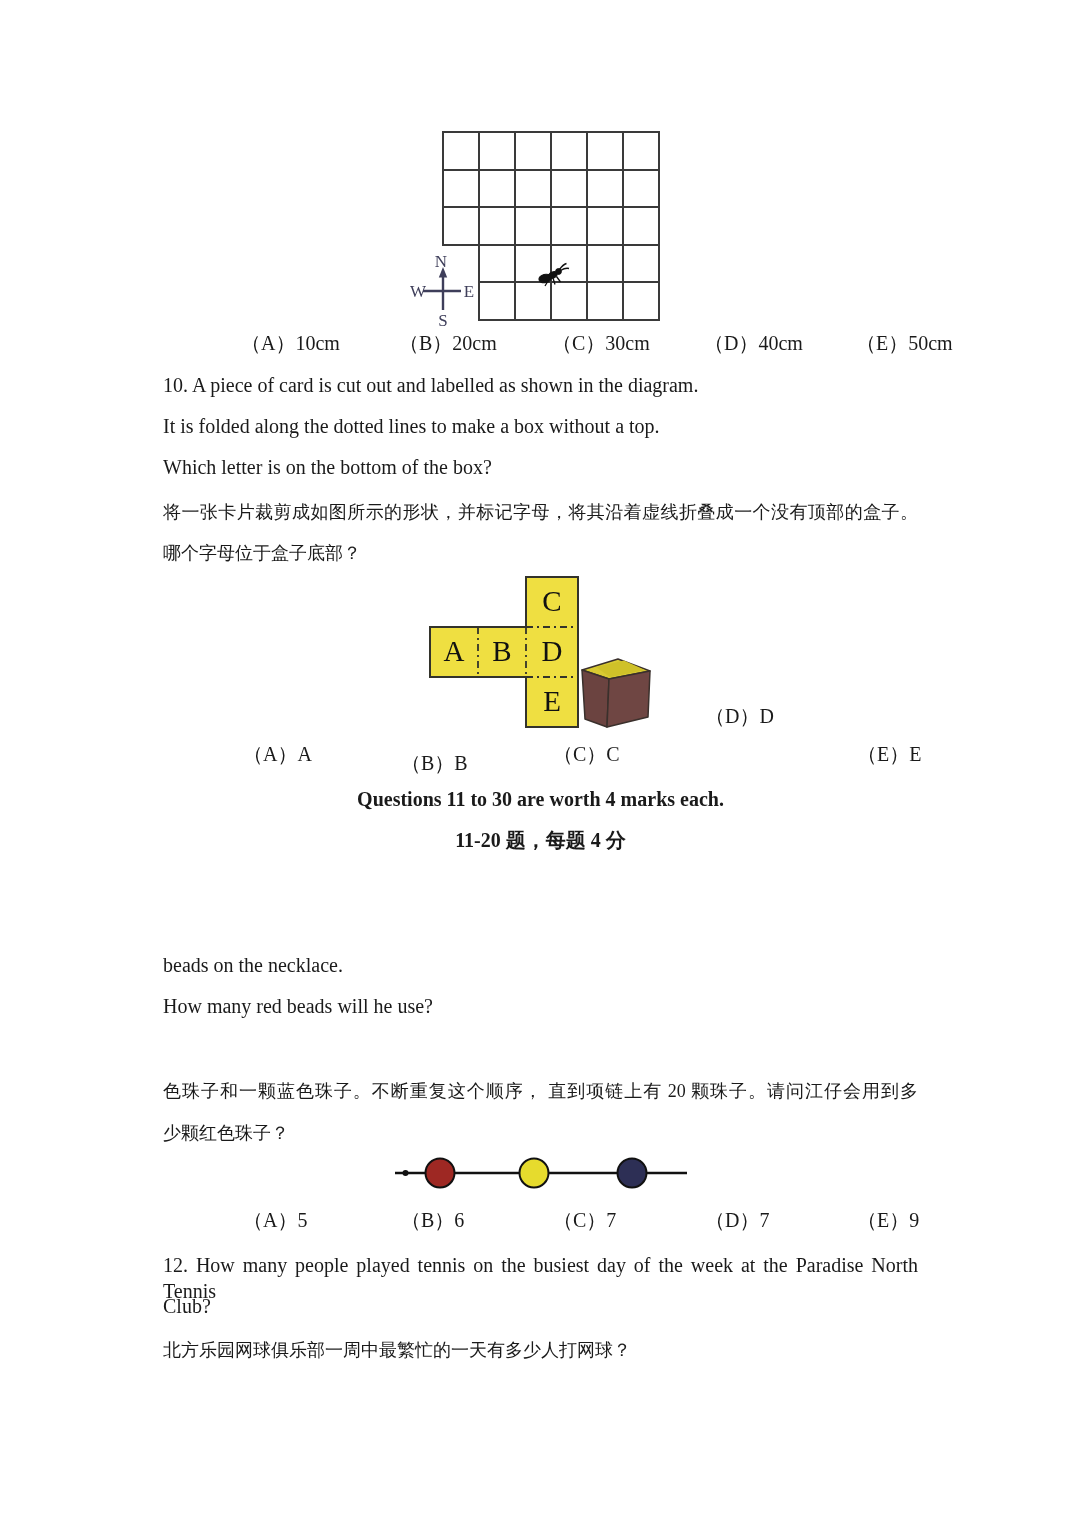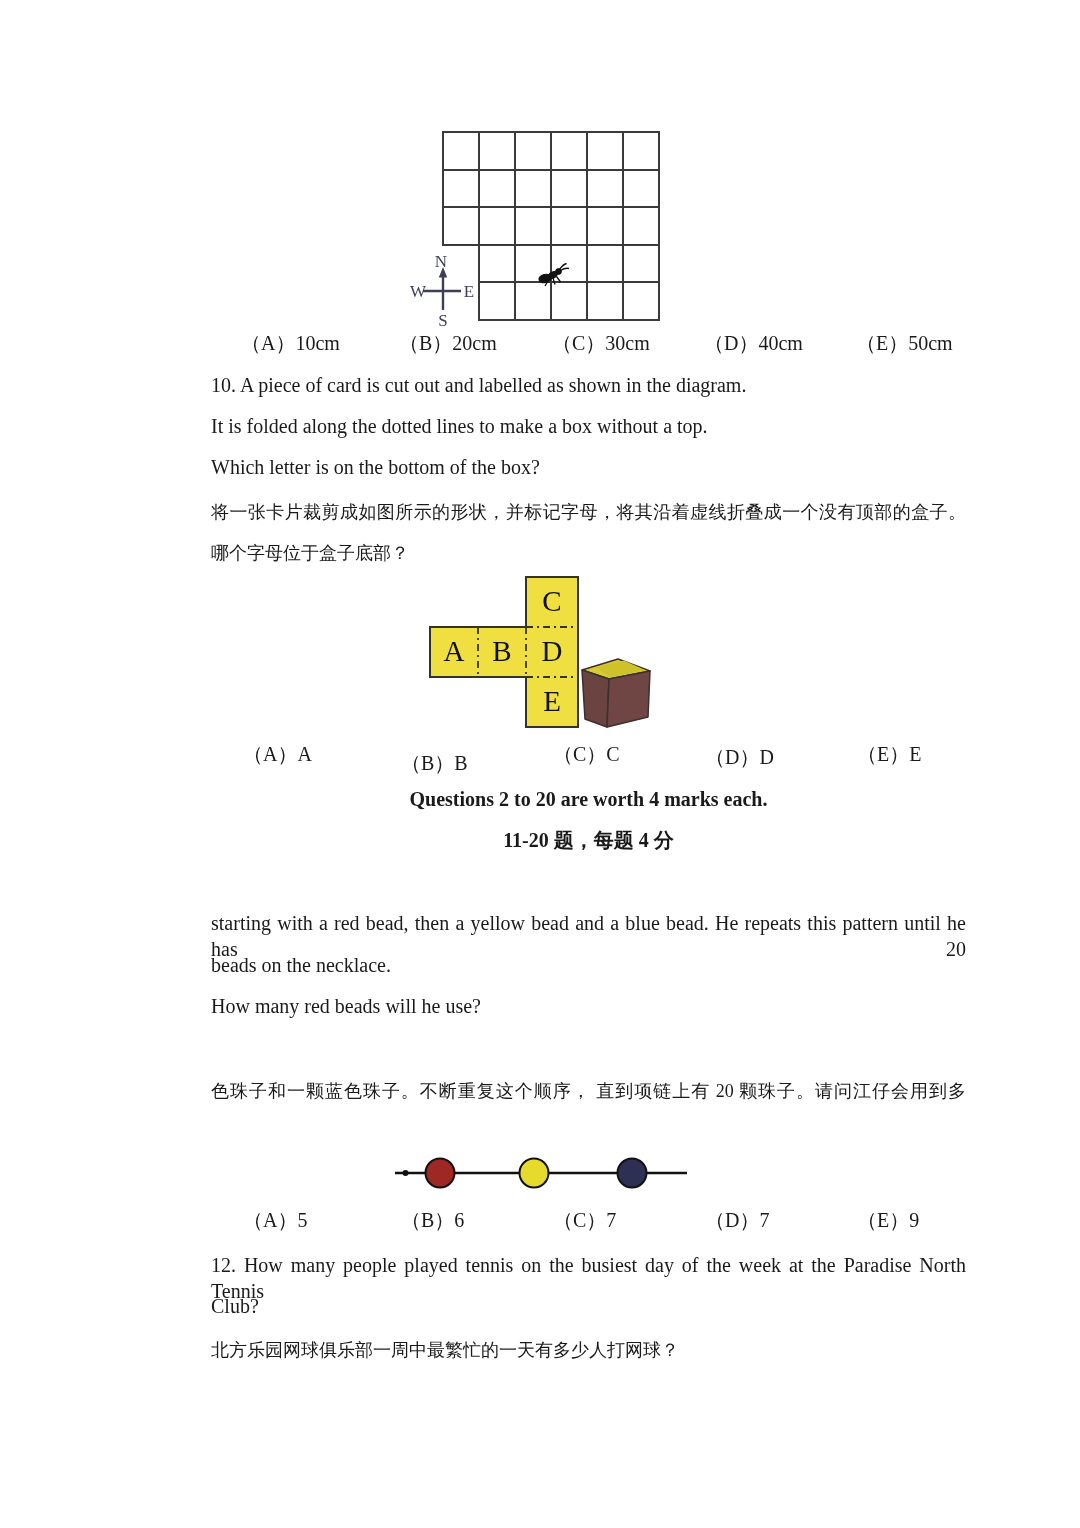--- a/index.html
+++ b/index.html
@@ -1,18 +1,18 @@
 <!DOCTYPE html>
 <html><head>
 <meta charset="utf-8">
 <style>
   html,body{margin:0;padding:0;background:#fff;}
   #page{position:relative;width:1080px;height:1528px;background:#ffffff;overflow:hidden;
         font-family:"Liberation Serif",serif;color:#1a1a1a;}
-  .ln{position:absolute;left:163px;width:755px;font-size:20px;line-height:26px;white-space:nowrap;margin-left:48px;}
+  .ln{position:absolute;left:163px;width:755px;font-size:20px;line-height:26px;white-space:nowrap;}
   .zh{font-size:18px;}
   .just{white-space:normal;text-align:justify;text-align-last:justify;}
   .center{text-align:center;text-align-last:center;white-space:normal;}
   .bold{font-weight:bold;}
   .opt{position:absolute;font-size:20px;white-space:nowrap;margin-left:36px;}
   .fig{position:absolute;}
   svg text{font-family:"Liberation Serif",serif;}
 </style>
 </head>
 <body>
@@ -76,30 +76,30 @@
       <polygon points="582,670 618,659 650,671 609,679" fill="#d8ca32"></polygon>
       <polygon points="596,667 624,660.5 645,670 610,677" stroke="none" fill="#cfc129"></polygon>
       <polygon points="582,670 609,679 607,727 585,719" fill="#6b4340"></polygon>
       <polygon points="609,679 650,671 648,717 607,727" fill="#6f4643"></polygon>
     </g>
   </svg>
 
   <span class="opt" style="left:207px;top:741px">（A）A</span>
   <span class="opt" style="left:365px;top:750px">（B）B</span>
   <span class="opt" style="left:517px;top:741px">（C）C</span>
-  <span class="opt" style="left:669px;top:744px">（D）D</span>
+  <span class="opt" style="left:669px;top:703px">（D）D</span>
   <span class="opt" style="left:821px;top:741px">（E）E</span>
 
-  <div class="ln center bold" style="top:786px">Questions 2 to 20 are worth 4 marks each.</div>
+  <div class="ln center bold" style="top:786px">Questions 11 to 30 are worth 4 marks each.</div>
   <div class="ln center bold" style="top:827px">11-20 题，每题 4 分</div>
 
-  <div class="ln just" style="top:910px">starting with a red bead, then a yellow bead and a blue bead. He repeats this pattern until he has 20</div>
   <div class="ln" style="top:993px">How many red beads will he use?</div>
   <div class="ln" style="top:952px">beads on the necklace.</div>
   <div class="ln zh just" style="top:1078px">色珠子和一颗蓝色珠子。不断重复这个顺序， 直到项链上有 20 颗珠子。请问江仔会用到多</div>
+  <div class="ln zh" style="top:1120px">少颗红色珠子？</div>
 
   <svg class="fig" style="left:385px;top:1148px" width="315" height="50" viewBox="385 1148 315 50">
     <path d="M395 1173 H687" stroke-width="2.5" fill="none" stroke="#111111"></path>
     <circle cx="405.5" cy="1173" r="3" fill="#111111"></circle>
     <circle cx="440" cy="1173" r="14.5" stroke="#111" stroke-width="2" fill="#9e2823"></circle>
     <circle cx="534" cy="1173" r="14.5" stroke="#111" stroke-width="2" fill="#e6db2d"></circle>
     <circle cx="632" cy="1173" r="14.5" stroke="#111" stroke-width="2" fill="#2d2f55"></circle>
   </svg>
 
   <span class="opt" style="left:207px;top:1207px">（A）5</span>

